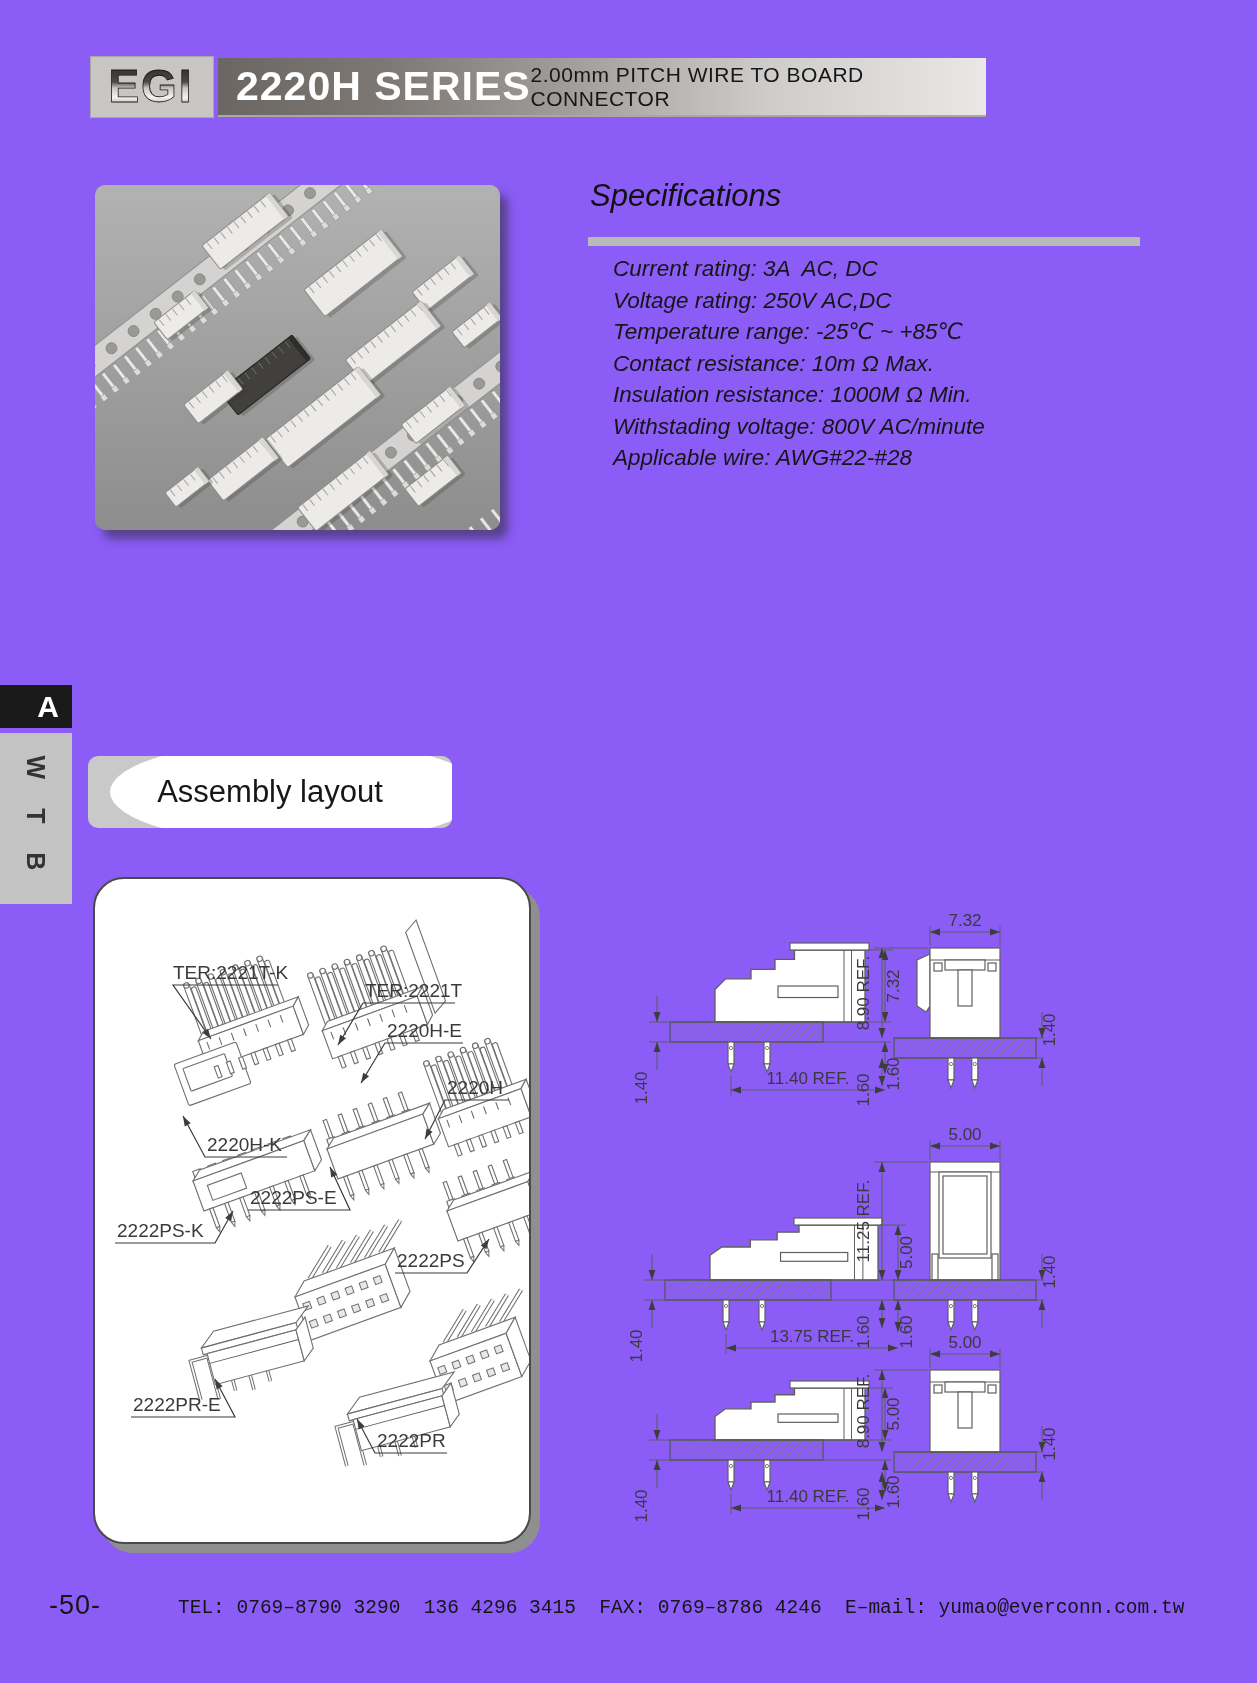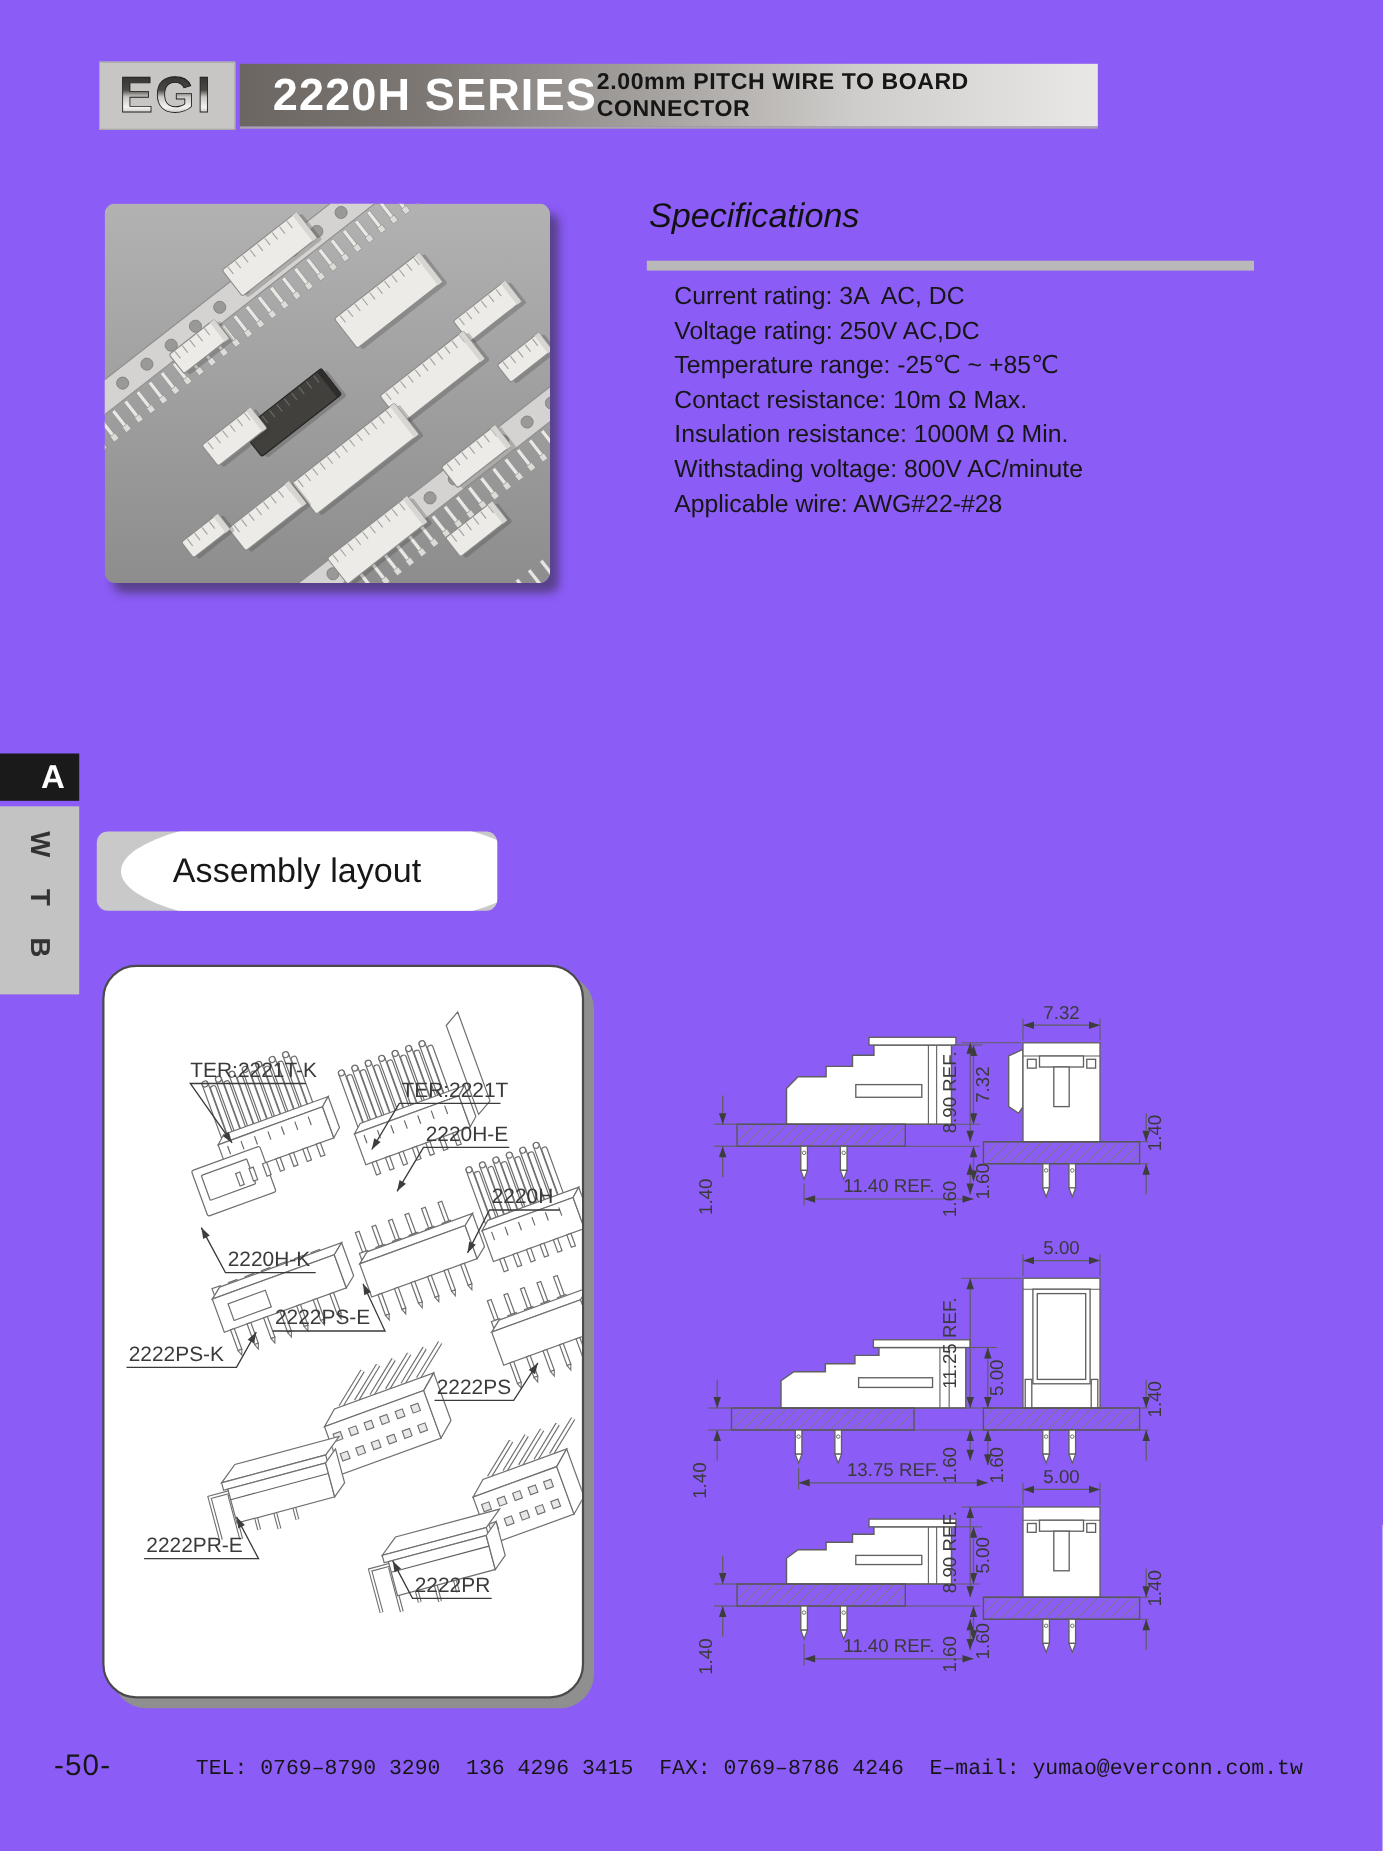--- a/index.html
+++ b/index.html
@@ -3,30 +3,30 @@
 <meta charset="utf-8">
 <style>
   html,body{margin:0;padding:0;background:#fff;}
   #page{position:relative;width:1257px;height:1683px;background:#8b5cf6;overflow:hidden;
         font-family:"Liberation Sans","DejaVu Sans",sans-serif;color:#1c1c1c;}
   .abs{position:absolute;}
   
   #logo-block{left:90px;top:56px;width:122px;height:60px;background:#c7c6c4;border:1px solid #a9a8a6;}
   #title-bar{left:218px;top:58px;width:768px;height:57px;
      background:linear-gradient(to right,#6b6662 0%,#7d7874 22%,#a5a19e 48%,#cfcdcb 72%,#e9e8e7 100%);
-     border-bottom:2px solid #aaa7a4;display:flex;align-items:center;padding-left:12px;}
+     border-bottom:2px solid #aaa7a4;display:flex;align-items:center;}
   #series-title{color:#fff;font-size:41px;font-weight:700;letter-spacing:1px;padding-left:18px;flex:0 0 auto;}
-  #product-type{margin-left:auto;padding-right:10px;font-size:21px;color:#161616;letter-spacing:.5px;font-weight:bold;}
+  #product-type{margin-left:auto;padding-right:10px;font-size:21px;color:#161616;letter-spacing:.5px;}
   
   #photo{left:95px;top:185px;width:405px;height:345px;border-radius:10px;overflow:hidden;
          box-shadow:8px 9px 8px rgba(40,40,40,.5);}
   
   #spec-title{left:590px;top:178px;font-size:31px;font-style:italic;color:#111;}
   #spec-bar{left:588px;top:237px;width:552px;height:9px;background:#b9b9b9;}
-  #spec-lines{left:613px;top:253px;width:540px;font-size:22.5px;line-height:31.5px;color:#161616;}
+  #spec-lines{left:613px;top:253px;width:540px;font-size:22.5px;line-height:31.5px;color:#161616;font-style:italic;}
   .spec-line{white-space:pre-wrap;}
   
   #tab-a{left:0;top:685px;width:72px;height:43px;background:#1a1a1a;color:#fff;
          font-size:30px;font-weight:700;display:flex;align-items:center;justify-content:flex-end;padding-right:13px;box-sizing:border-box;}
   #tab-wtb{left:0;top:733px;width:72px;height:171px;background:#c3c3c3;display:flex;align-items:center;justify-content:center;}
   #tab-wtb span{transform:rotate(90deg);white-space:nowrap;font-size:25px;font-weight:700;letter-spacing:11px;color:#333;}
   
   #assembly-bar{left:88px;top:756px;width:364px;height:72px;background:#c9c9c9;border-radius:10px;overflow:hidden;}
   #assembly-ellipse{position:absolute;left:22px;top:-16px;width:372px;height:104px;background:#fff;border-radius:50%;}
   #assembly-title{position:absolute;inset:0;display:flex;align-items:center;justify-content:center;

